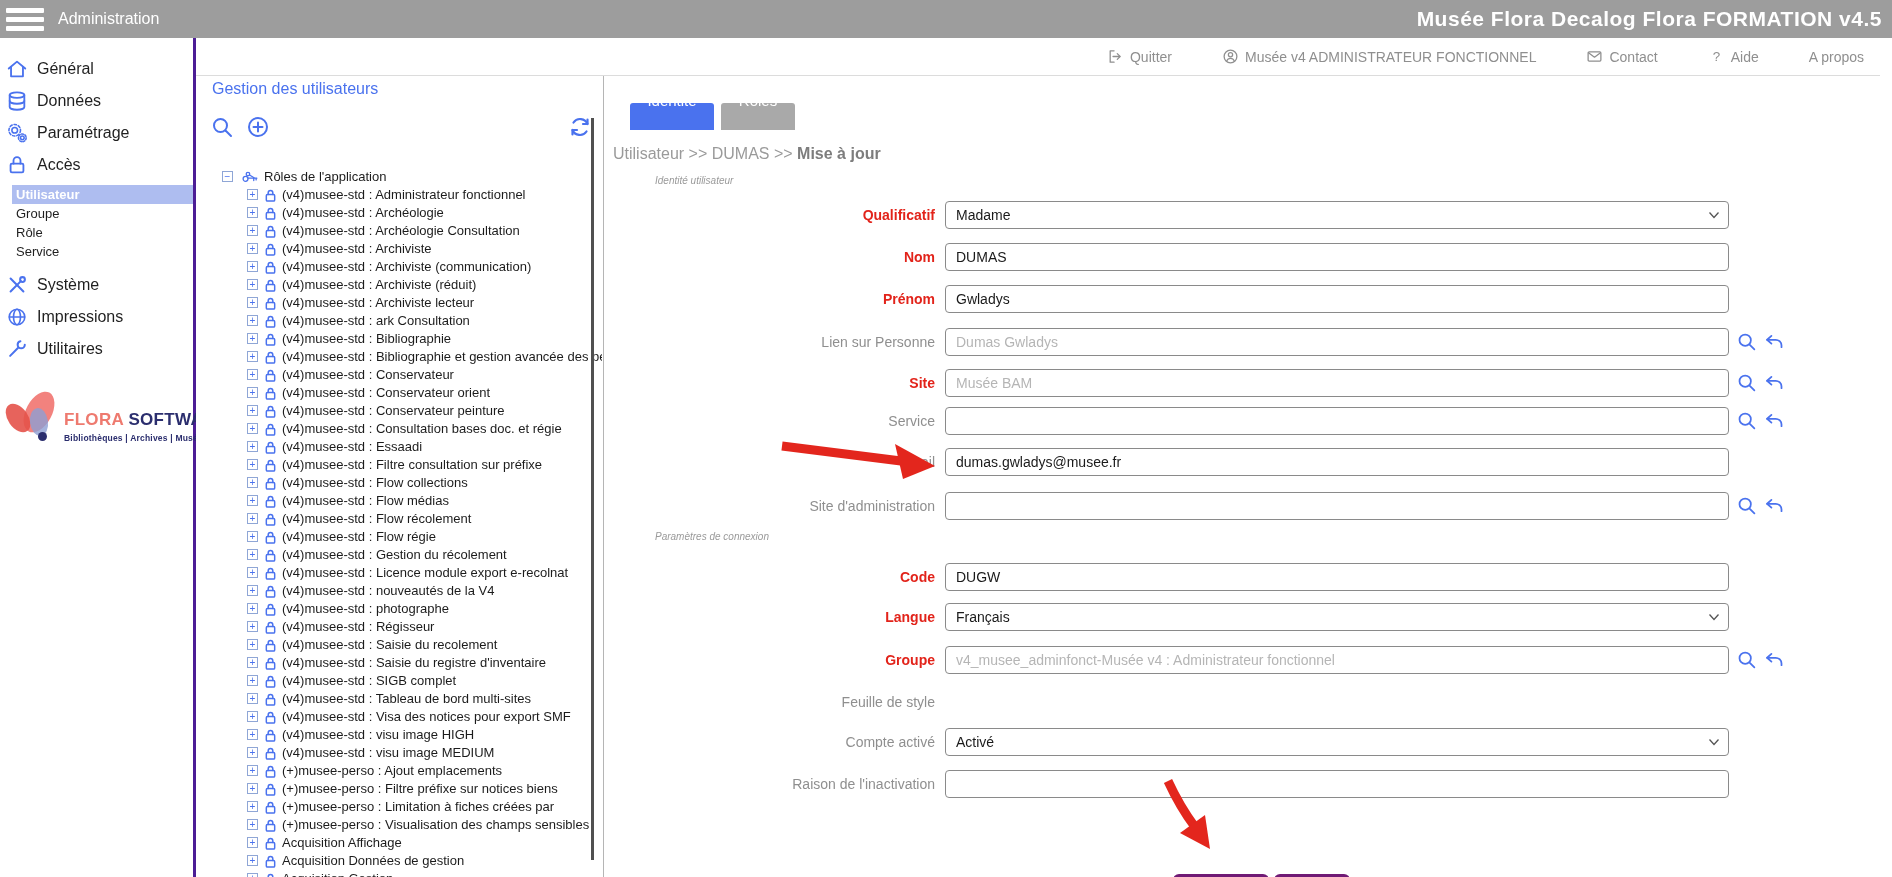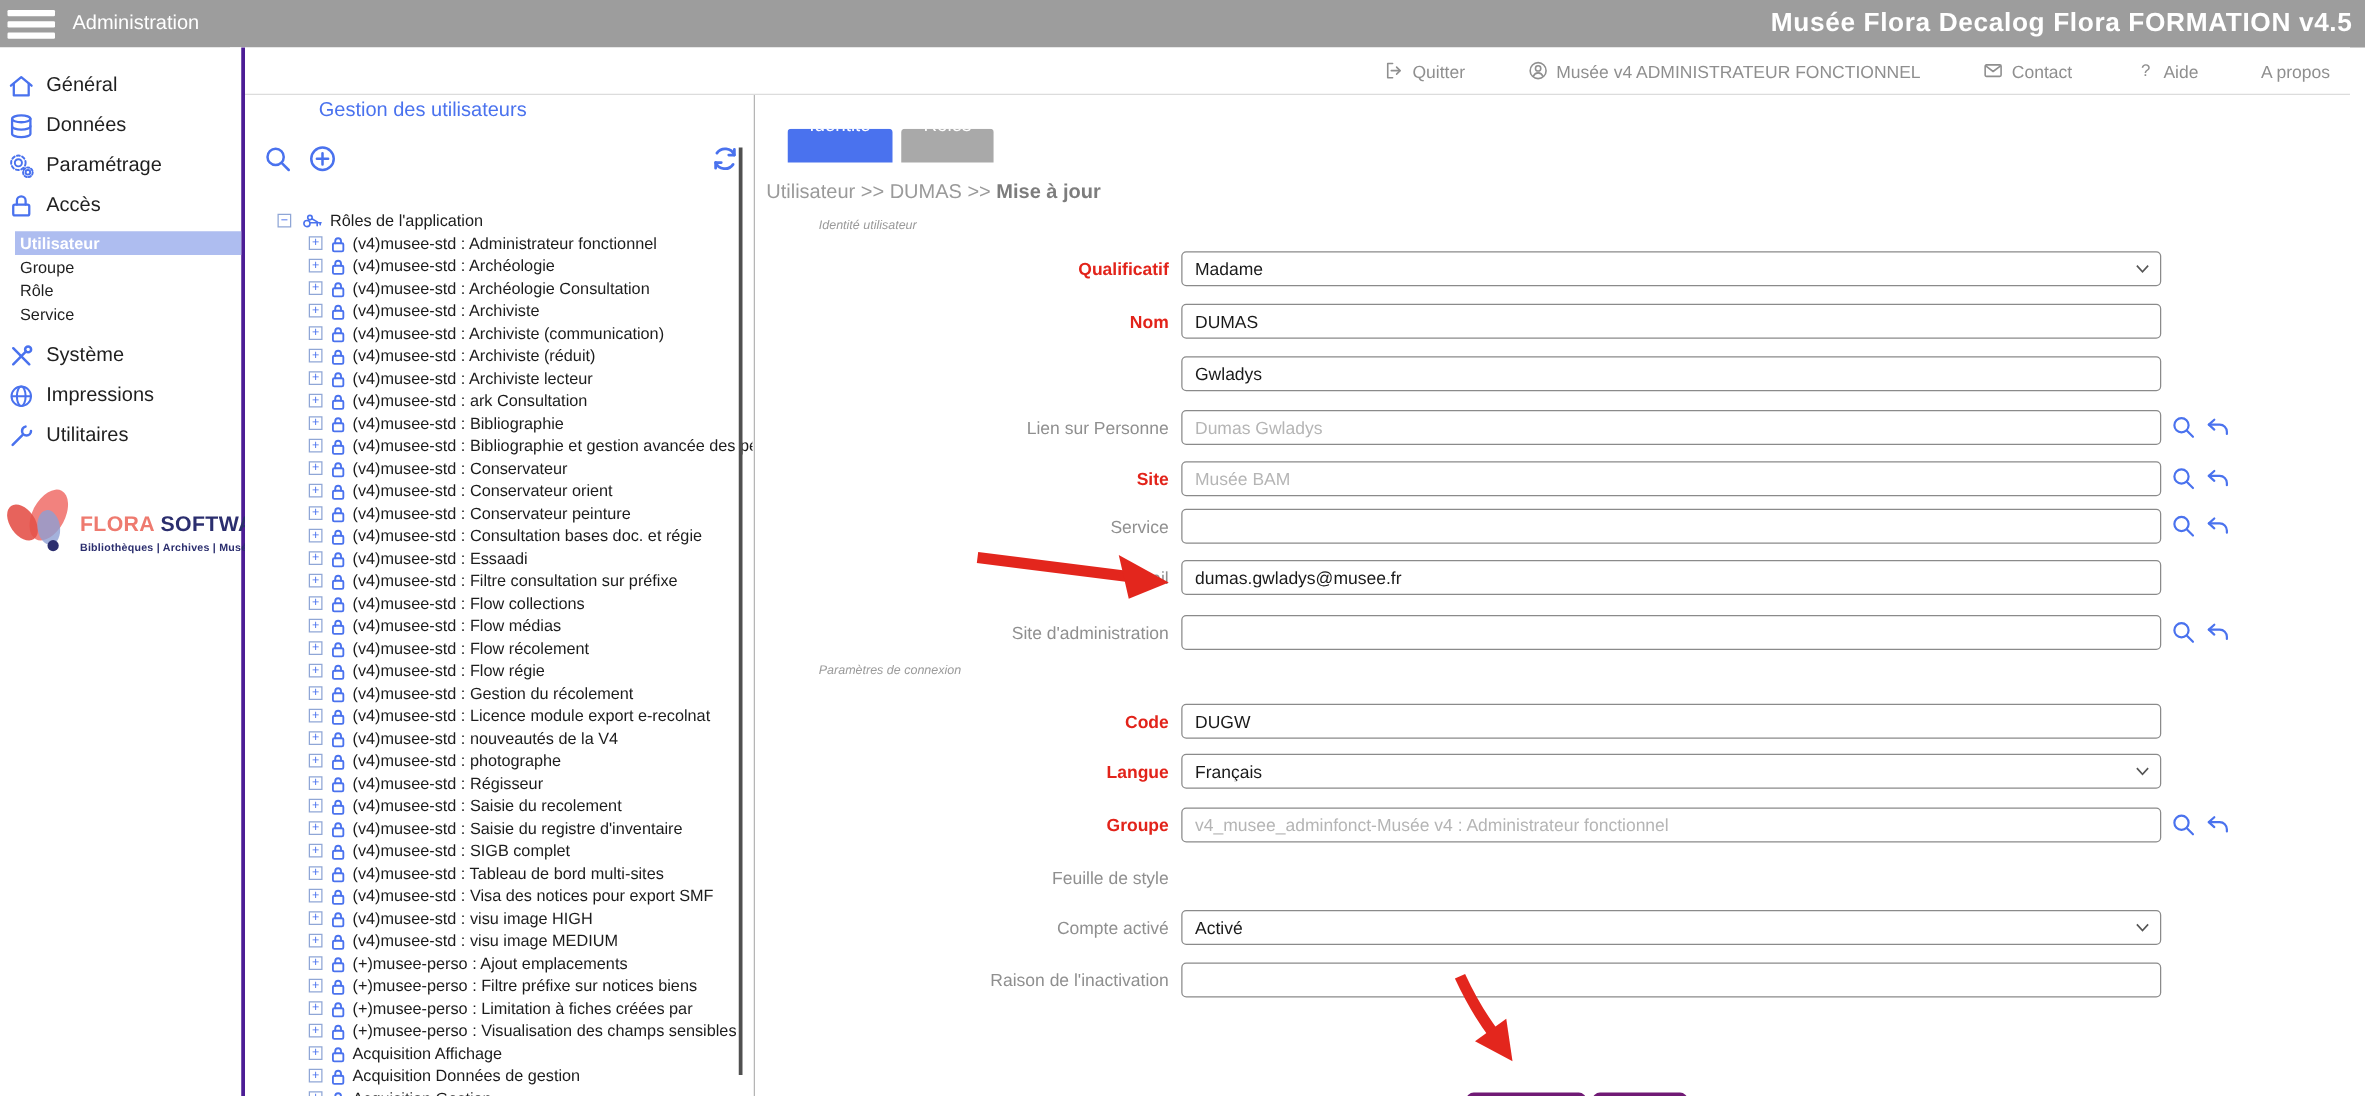--- a/index.html
+++ b/index.html
@@ -37,21 +37,21 @@
   #logo { position:absolute; left:6px; top:352px; width:188px; height:62px; }
   .petal { position:absolute; border-radius:50%; }
   #logo-text { position:absolute; left:58px; top:20px; white-space:nowrap; }
   #logo-name { font-size:17px; font-weight:bold; letter-spacing:.3px; }
   #logo-name .accent { color:#ee7a6f; }
   #logo-name .rest { color:#2b2e6e; }
   #logo-tagline { margin-top:3px; font-size:8.5px; font-weight:bold; color:#2b2e6e; letter-spacing:.2px; }
 
   
   #treepanel { position:absolute; left:196px; top:76px; width:408px; height:801px; background:#fff; border-right:1px solid #b5b5b5; overflow:hidden; }
-  #panel-title { position:absolute; left:16px; top:4px; font-size:16px; color:#4a72ee;margin-left:43px; }
+  #panel-title { position:absolute; left:16px; top:4px; font-size:16px; color:#4a72ee; }
   .panel-icon { position:absolute; width:24px; height:24px; color:#4a72ee; cursor:pointer; }
   #icon-search { left:14px; top:39px; }
   #icon-add { left:50px; top:39px; }
   #icon-refresh { left:372px; top:39px; }
   #tree-scrollbar { position:absolute; left:395px; top:42px; width:3px; height:742px; background:#505050; }
 
   #tree { position:absolute; left:0; top:92px; width:406px; height:709px; overflow:hidden; }
   .trow { position:relative; height:18px; white-space:nowrap; overflow:hidden; font-size:13px; color:#1c1c1c; }
   .trow .toggle { position:absolute; top:3px; width:11px; height:11px; border:1px solid #8fa6d6; background:#fff;
     color:#4a72ee; font-size:10px; line-height:9px; text-align:center; cursor:pointer; }
@@ -595,20 +595,21 @@
         <span class="flabel req">Qualificatif</span>
         <div class="fctrl"><select><option>Madame</option></select><svg viewBox="0 0 12 8" fill="none" stroke="currentColor" stroke-width="1.3" class="chev">
             <path d="M1.5 1.5 L6 6.5 L10.5 1.5"></path>
           </svg></div>
       </div>
       <div class="frow" style="top: 167px;">
         <span class="flabel req">Nom</span>
         <div class="fctrl"><input type="text" value="DUMAS" style=""></div>
       </div>
       <div class="frow" style="top: 209px;">
+        <span class="flabel req">Prénom</span>
         <div class="fctrl"><input type="text" value="Gwladys" style=""></div>
       </div>
       <div class="frow" style="top: 252px;">
         <span class="flabel">Lien sur Personne</span>
         <div class="fctrl"><input type="text" placeholder="Dumas Gwladys" style=""></div>
         <div class="lookup">
           <svg viewBox="0 0 24 24" fill="none" stroke="currentColor" stroke-width="2" stroke-linecap="round" stroke-linejoin="round">
             <circle cx="10.5" cy="10.5" r="6.5"></circle>
             <path d="M15.5 15.5 L21 21"></path>
           </svg>

